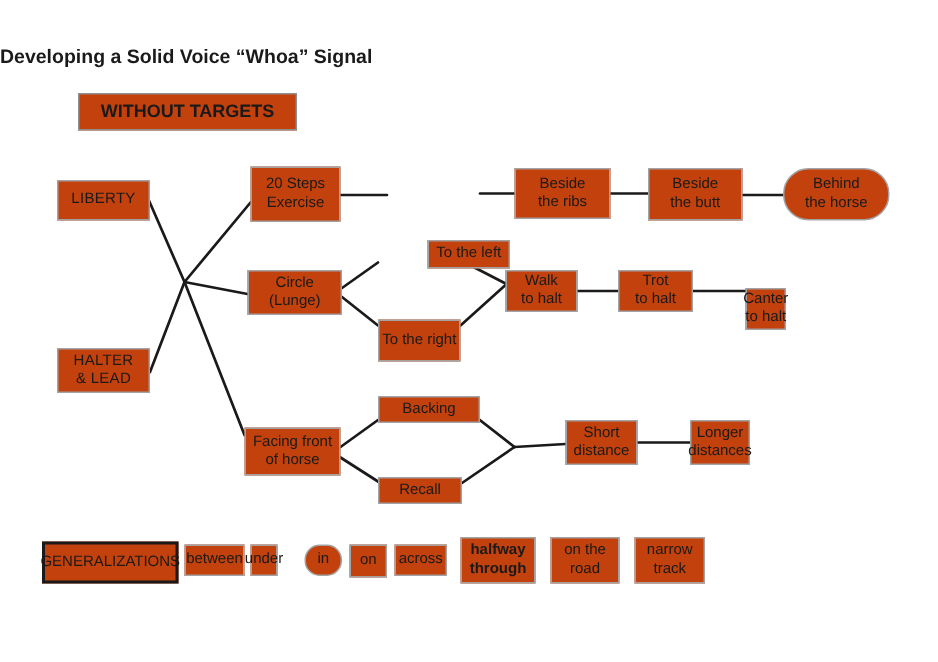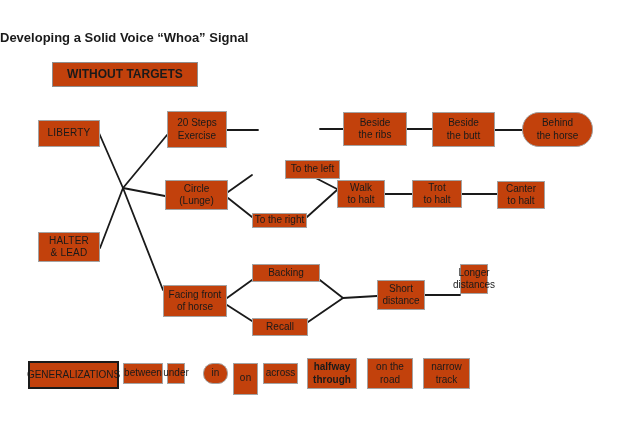--- a/index.html
+++ b/index.html
@@ -86,42 +86,42 @@
   <div class="node" style="left:343px;top:112px;width:64px;height:34px;">Beside
 the ribs</div>
   <div class="node" style="left:432px;top:112px;width:63px;height:35px;">Beside
 the butt</div>
   <div class="node" style="left:522px;top:112px;width:71px;height:35px;border-radius:17px;">Behind
 the horse</div>
 
   <div class="node" style="left:165px;top:180px;width:63px;height:30px;">Circle
 (Lunge)</div>
   <div class="node" style="left:252px;top:160px;width:55px;height:19px;margin-left:33px;">To the left</div>
-  <div class="node" style="left:252px;top:213px;width:55px;height:15px;text-align:center;">To the right</div>
+  <div class="node" style="left:252px;top:213px;width:55px;height:28px;text-align:center;">To the right</div>
   <div class="node" style="left:337px;top:180px;width:48px;height:28px;">Walk
 to halt</div>
   <div class="node" style="left:412px;top:180px;width:50px;height:28px;">Trot
 to halt</div>
-  <div class="node" style="left:497px;top:181px;width:48px;height:28px;">Canter
+  <div class="node" style="left:497px;top:192px;width:27px;height:28px;">Canter
 to halt</div>
 
   <div class="node" style="left:163px;top:285px;width:64px;height:32px;">Facing front
 of horse</div>
   <div class="node" style="left:252px;top:264px;width:68px;height:18px;">Backing</div>
   <div class="node" style="left:252px;top:318px;width:56px;height:18px;">Recall</div>
   <div class="node" style="left:377px;top:280px;width:48px;height:30px;">Short
 distance</div>
-  <div class="node" style="left:460px;top:264px;width:28px;height:30px;">Longer
+  <div class="node" style="left:460px;top:280px;width:40px;height:30px;">Longer
 distances</div>
 
   <div class="node thick" style="left:28px;top:361px;width:91px;height:28px;">GENERALIZATIONS</div>
   <div class="node" style="left:123px;top:363px;width:40px;height:21px;">between</div>
   <div class="node" style="left:167px;top:363px;width:18px;height:21px;">under</div>
   <div class="node" style="left:203px;top:363px;width:25px;height:21px;border-radius:10px;">in</div>
-  <div class="node" style="left:233px;top:363px;width:25px;height:32px;font-family:Liberation Mono, monospace;">on</div>
+  <div class="node" style="left:233px;top:363px;width:25px;height:22px;">on</div>
   <div class="node" style="left:263px;top:363px;width:35px;height:21px;">across</div>
   <div class="node" style="left:307px;top:358px;width:50px;height:31px;font-weight:bold;">halfway
 through</div>
   <div class="node" style="left:367px;top:358px;width:46px;height:31px;">on the
 road</div>
   <div class="node" style="left:423px;top:358px;width:47px;height:31px;">narrow
 track</div>
 
 </div>
 

